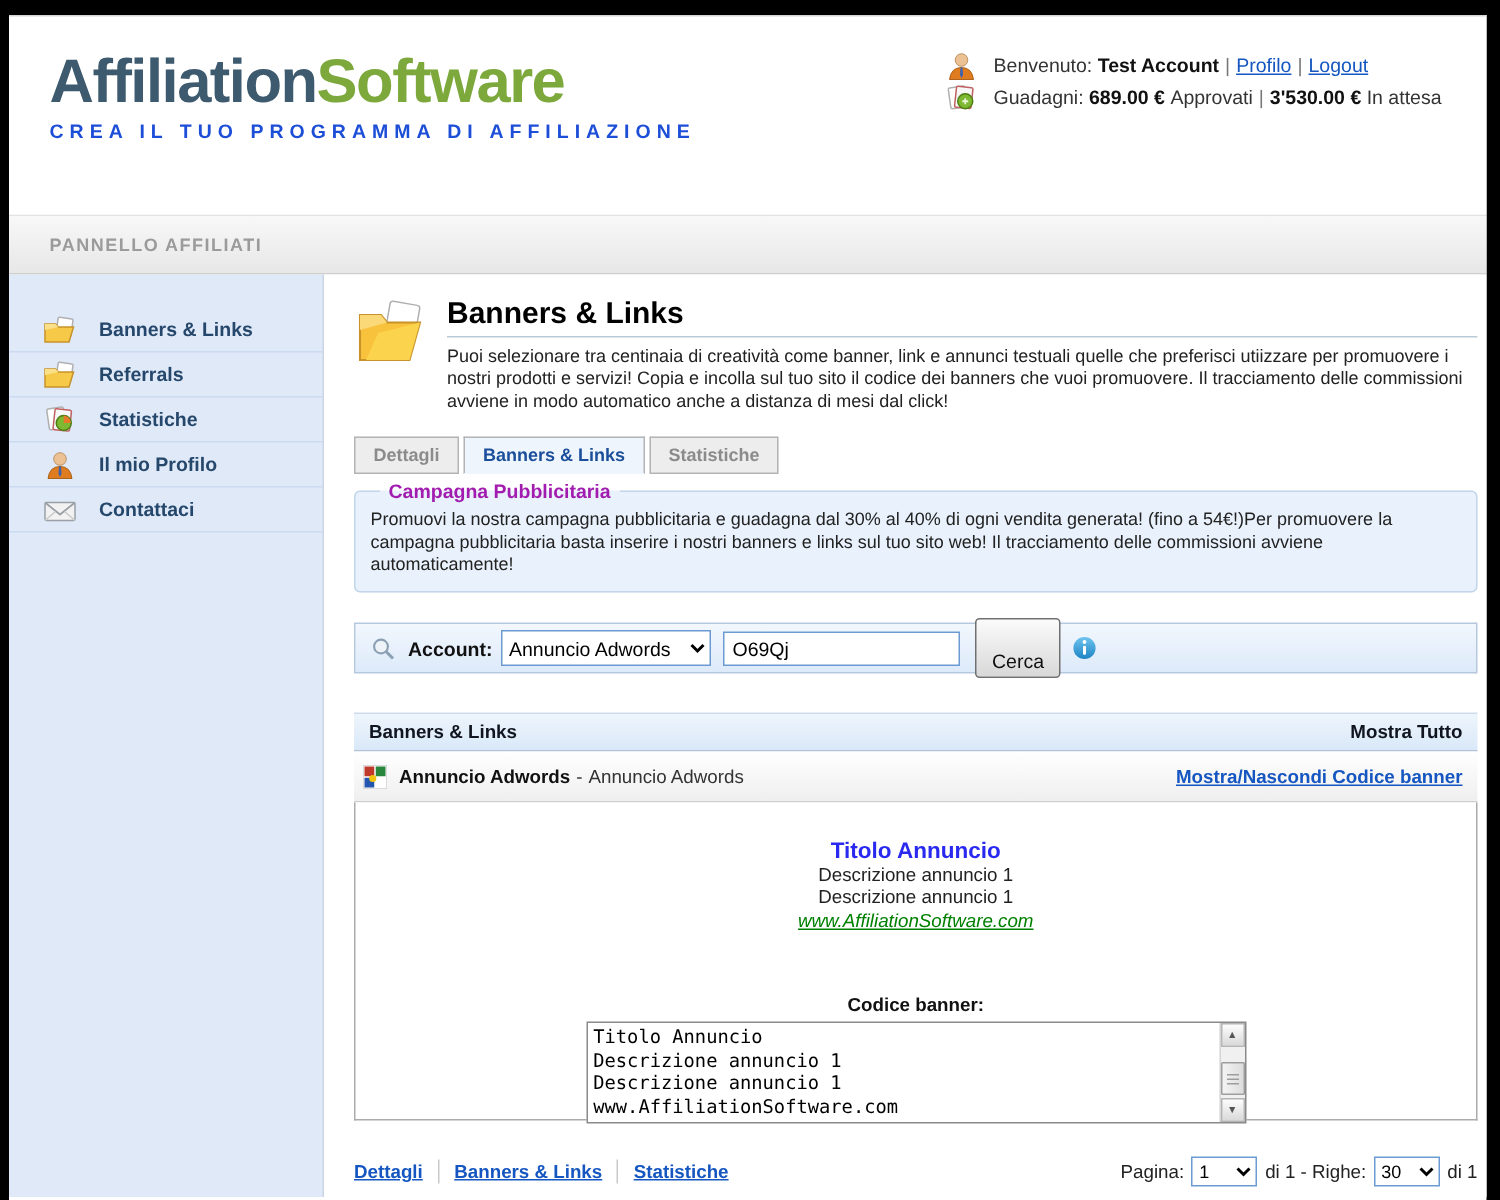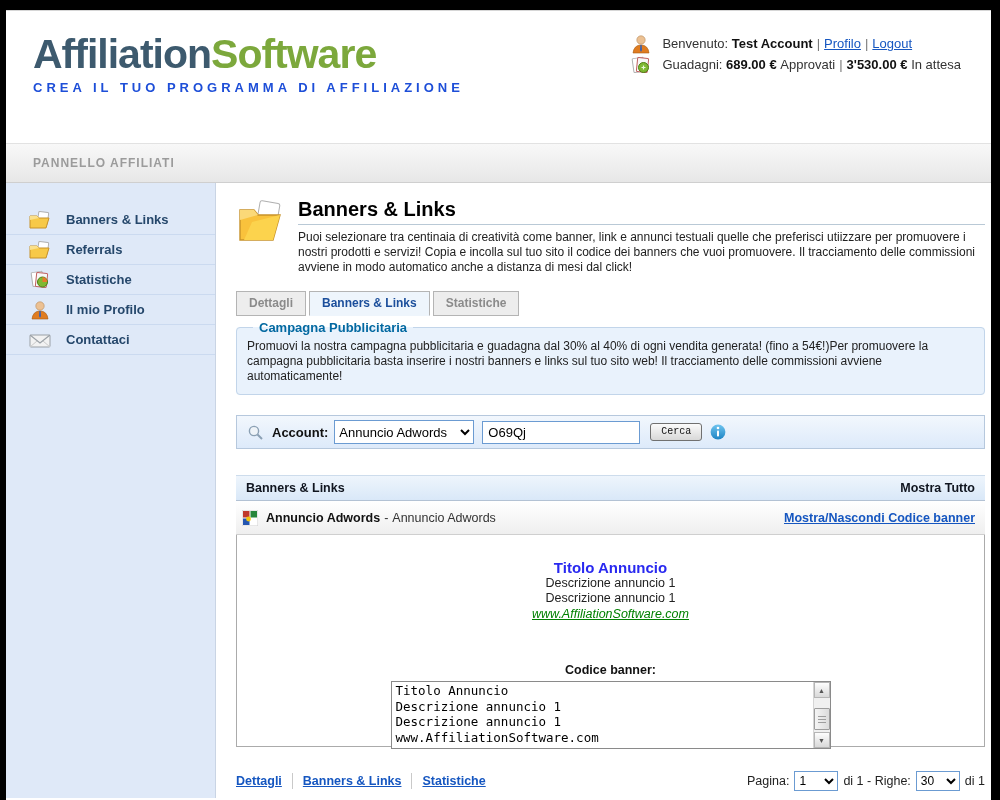--- a/index.html
+++ b/index.html
@@ -41,30 +41,30 @@
   h1.pagetitle { font-size:20px; font-weight:bold; color:#000; padding-bottom:3px; border-bottom:1px solid #b9c9d6; }
   .pagedesc { margin-top:5px; font-size:12px; line-height:15px; color:#222; }
 
   
   .tabs { margin-top:16px; display:flex; gap:3px; }
   .tab { padding:4px 12px 5px 12px; border:1px solid #b4b4b4; background:#ededed; color:#8b8b8b; font-size:12px; font-weight:bold; cursor:pointer; }
   .tab.active { background:#eef5fc; color:#1b4e9b; border-bottom-color:#eef5fc; }
 
   
   fieldset.campaign { margin-top:4px; border:1px solid #c2d5ea; border-radius:4px; background:#e9f2fc; padding:4px 10px 10px 10px; }
-  fieldset.campaign legend { font-size:13px; font-weight:bold; color:#0369a1; padding:0 6px; margin-left:6px;margin-top:44px; }
+  fieldset.campaign legend { font-size:13px; font-weight:bold; color:#a21caf; padding:0 6px; margin-left:6px;margin-top:44px; }
   .campaign-text { font-size:12px; line-height:15px; color:#222; }
 
   
   .searchstrip { margin-top:20px; height:34px; background:linear-gradient(#f2f7fd,#ddeafa); border:1px solid #b6c8dd; display:flex; align-items:center; padding:0 8px; }
   .searchstrip .mag { width:17px; height:17px; margin:0 8px 0 2px; }
   .search-label { font-size:13px; font-weight:bold; color:#111; margin-right:6px; }
   select.search-select { width:140px; height:24px; border:1px solid #6b9bd2; background:#fff; font-size:13px; font-family:"Liberation Sans",sans-serif; }
   input.search-input { width:158px; height:23px; border:1px solid #6b9bd2; margin-left:8px; padding:0 5px; font-size:13px; font-family:"Liberation Sans",sans-serif; }
-  button.cerca { margin-left:10px; padding:2px 10px 3px 10px; font-size:10px; font-family:Liberation Mono, monospace; color:#111; border:1px solid #707070; border-radius:3px; background:linear-gradient(#fbfbfb,#d8d8d8); cursor:pointer; }
+  button.cerca { margin-left:10px; padding:20px 10px 3px 10px; font-size:13px; font-family:Liberation Sans, sans-serif; color:#111; border:1px solid #707070; border-radius:3px; background:linear-gradient(#fbfbfb,#d8d8d8); cursor:pointer; }
   .info-ico { width:16px; height:16px; margin-left:8px; }
 
   
   .listheader { margin-top:26px; height:26px; background:linear-gradient(#eef5fc,#d9e8f8); border-top:1px solid #cddcec; border-bottom:1px solid #b3c2d4; display:flex; align-items:center; justify-content:space-between; padding:0 10px; }
   .listheader span { font-size:12.5px; font-weight:bold; color:#10151f; }
   .listrow { height:34px; background:linear-gradient(#ffffff,#efefef); border-bottom:1px solid #cfcfcf; display:flex; align-items:center; justify-content:space-between; padding:0 10px 0 6px; }
   .row-left { display:flex; align-items:center; font-size:12.5px; color:#333; }
   .row-left .gicon { width:16px; height:16px; margin-right:8px; }
   .row-left b { color:#111; margin-right:4px; }
   .row-left .dash { margin-right:4px; color:#333; }

